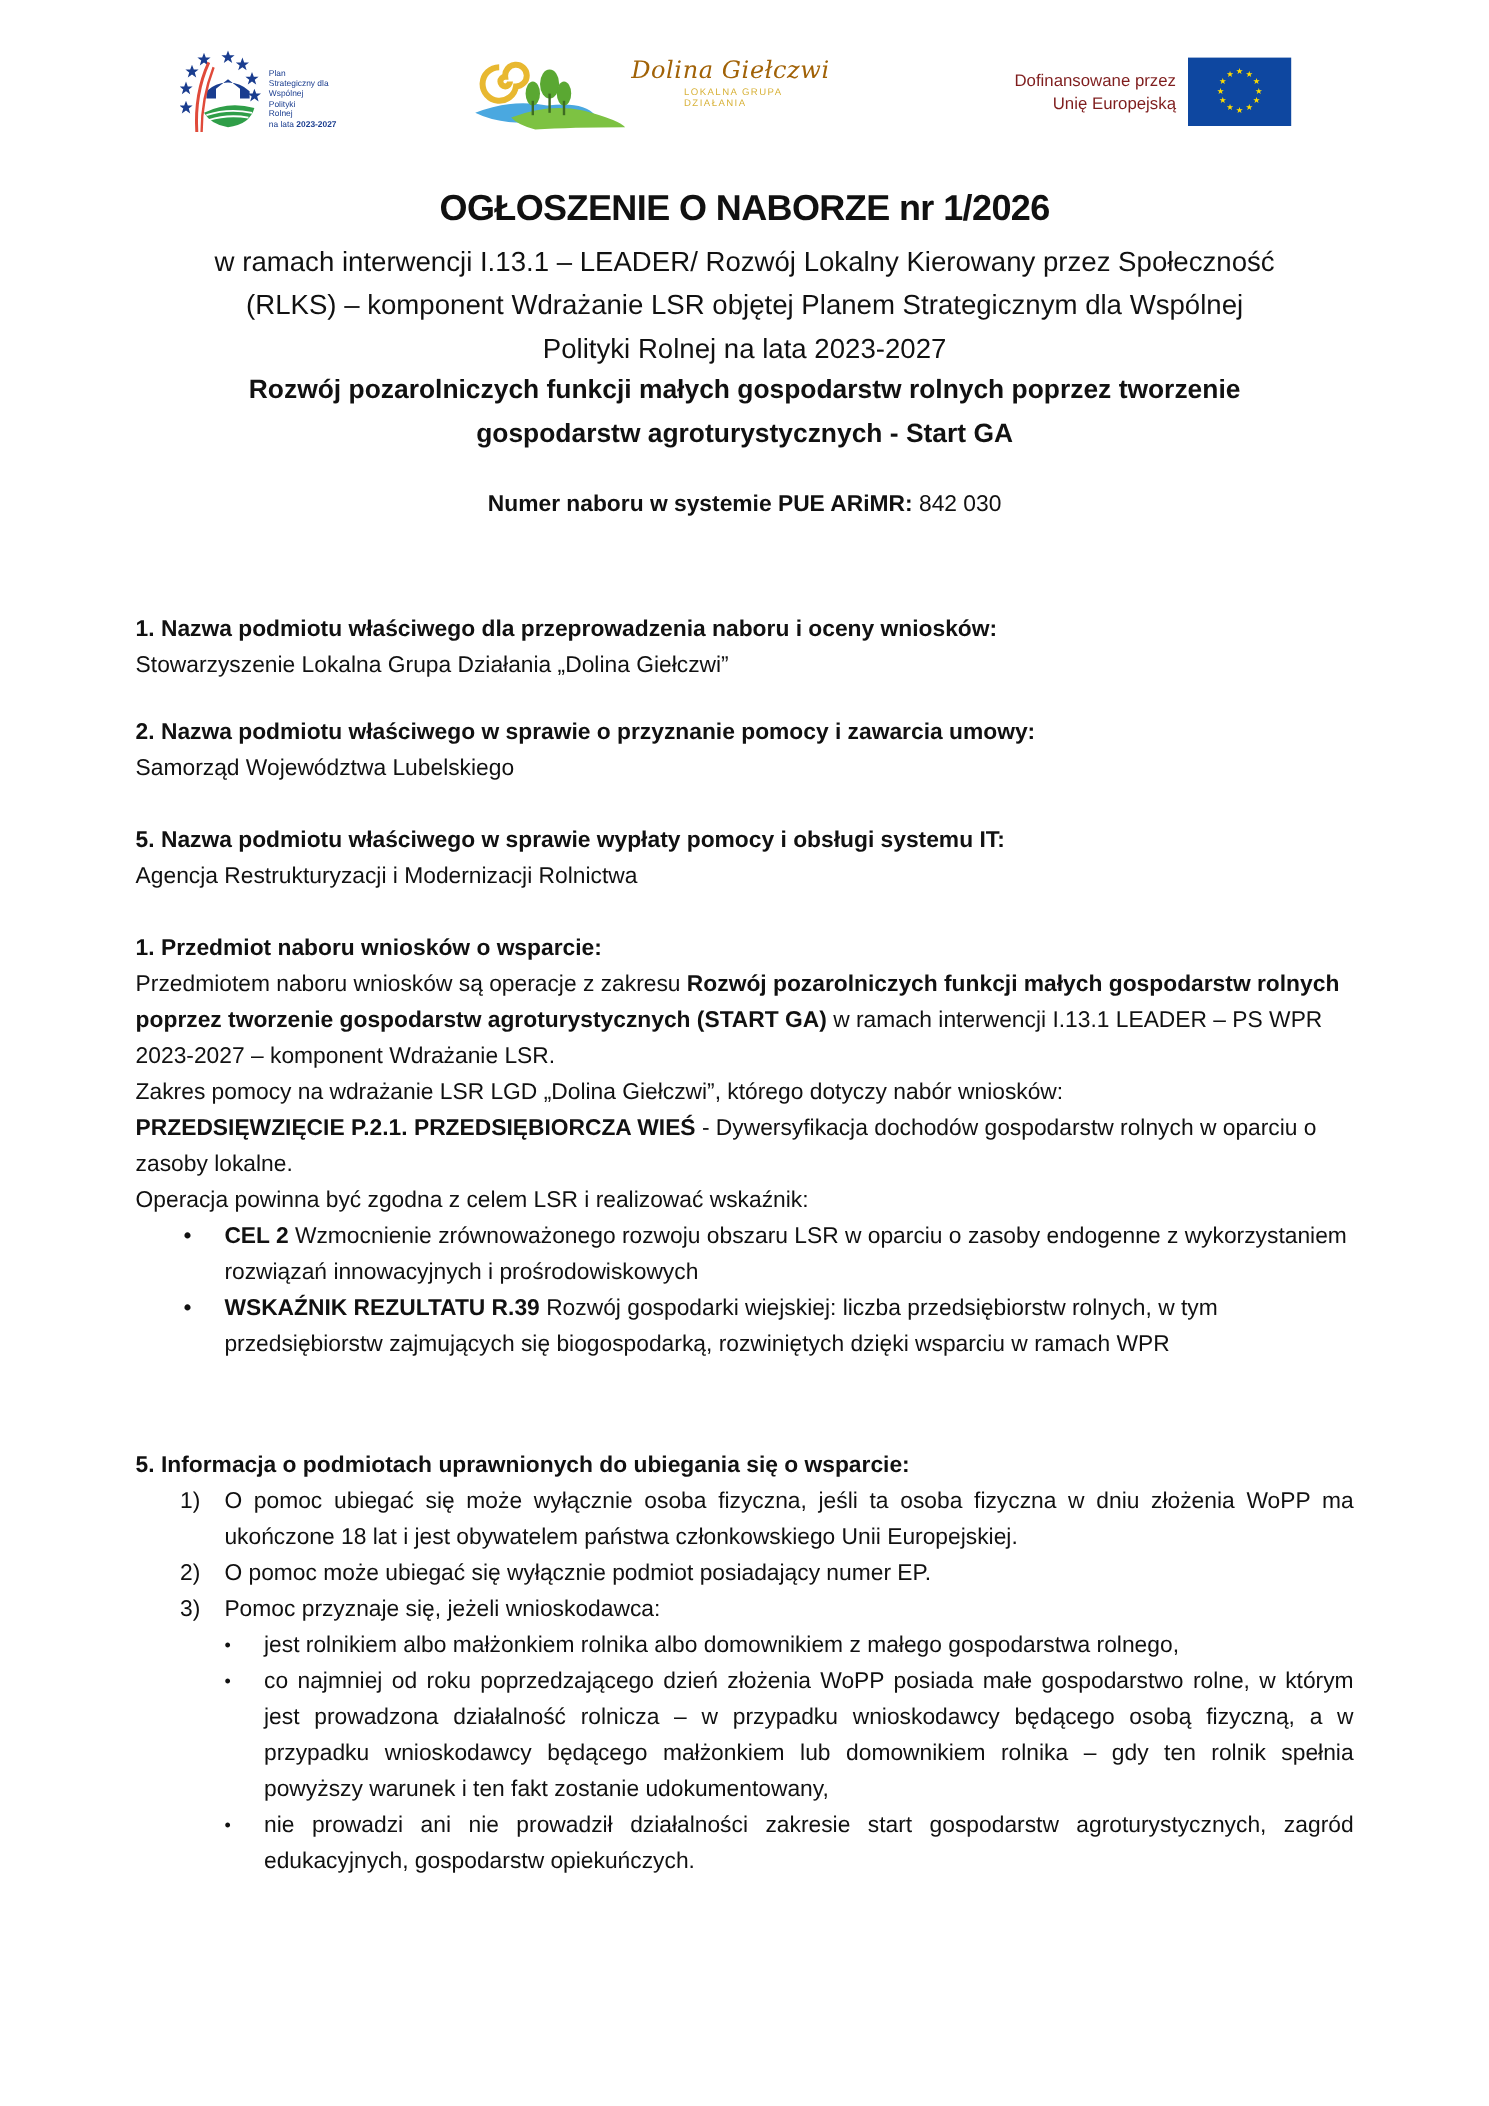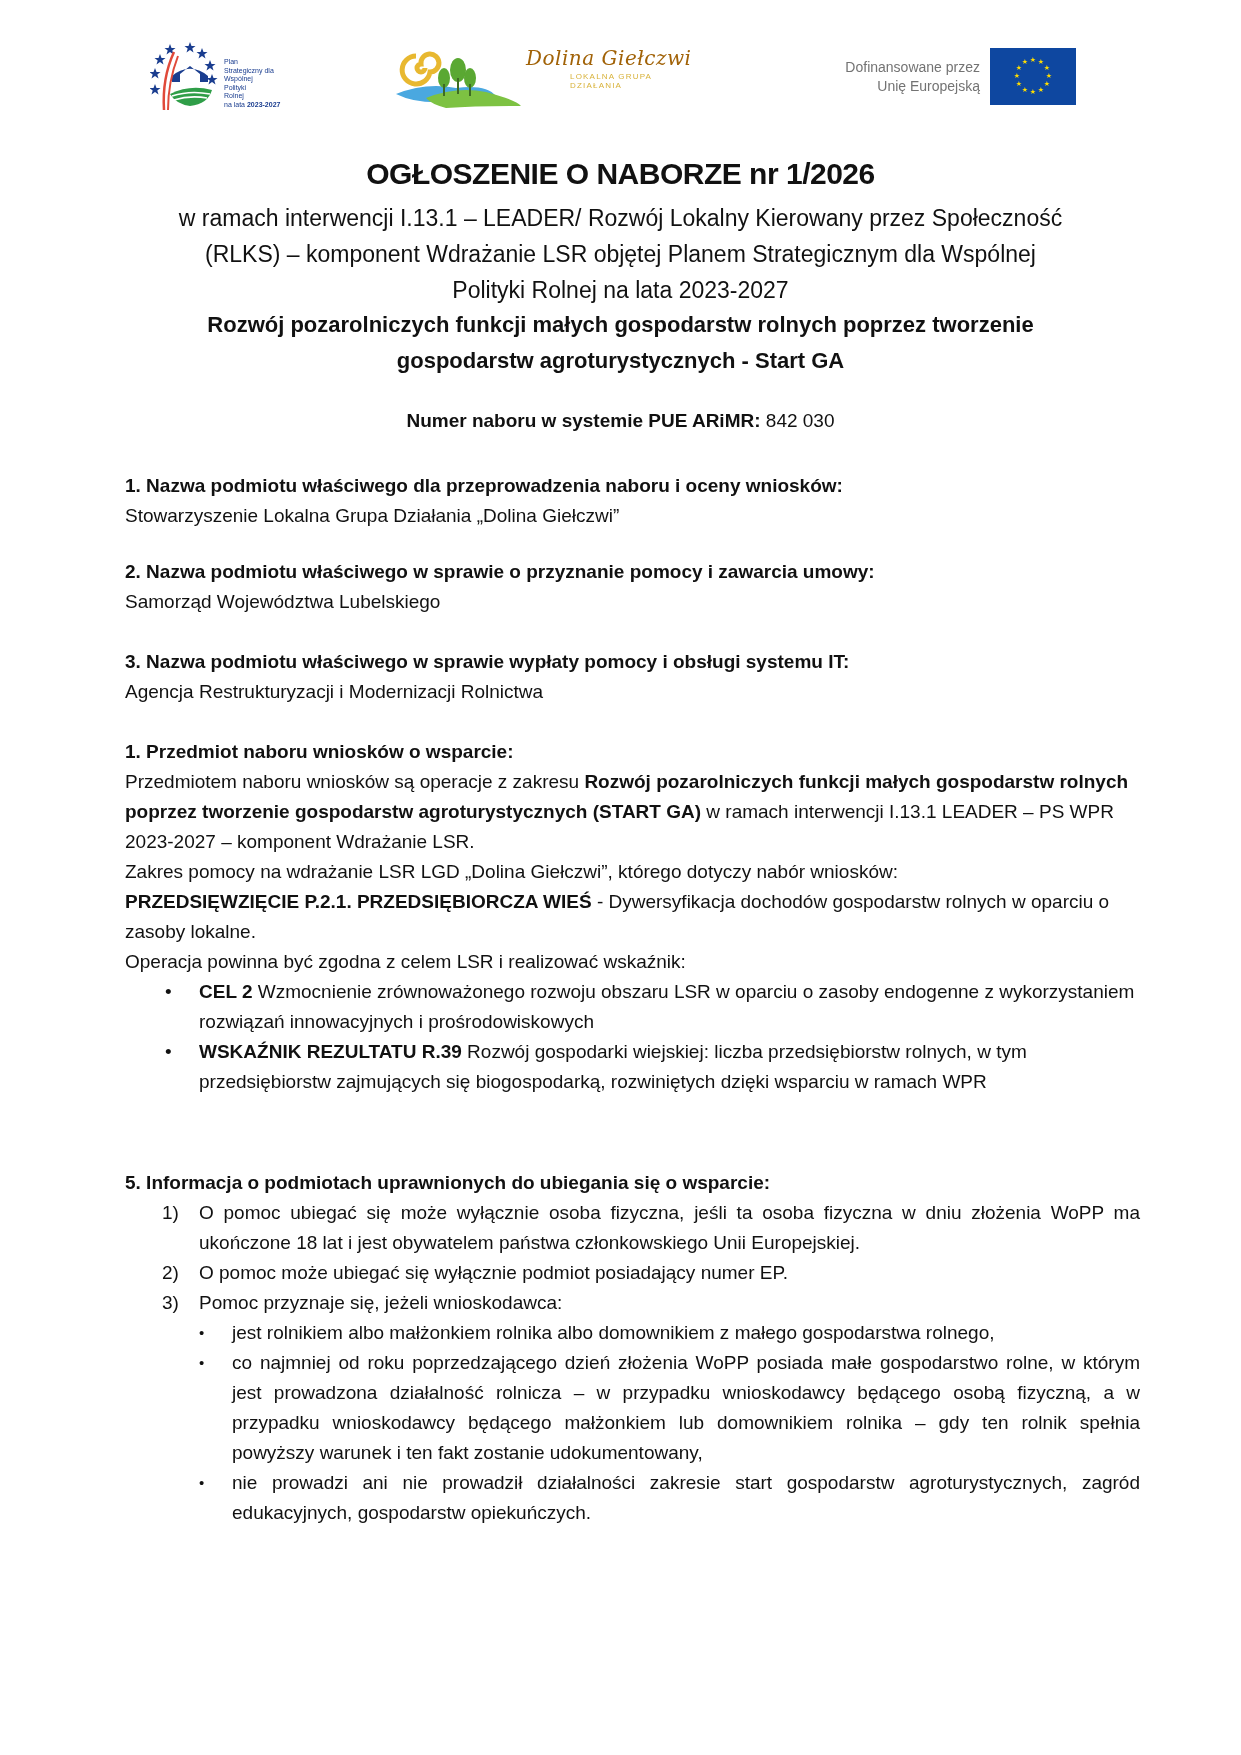--- a/index.html
+++ b/index.html
@@ -6,31 +6,31 @@
   body { width: 1241px; height: 1755px; position: relative; overflow: hidden;
          font-family: "Liberation Sans", "DejaVu Sans", sans-serif; color: #111; }
   .logos { position: absolute; top: 30px; left: 0; width: 1241px; height: 90px; }
   .logo-psp { position: absolute; left: 150px; top: 8px; width: 135px; height: 80px; }
   .logo-psp .psp-text { position: absolute; left: 74px; top: 20px; font-size: 7px; line-height: 8.5px; color: #1a3d8f; }
   .logo-psp .psp-text b { color: #1a3d8f; }
   .logo-lgd { position: absolute; left: 428px; top: 14px; width: 270px; height: 80px; }
   .logo-lgd .lgd-name { position: absolute; left: 98px; top: 2px; font-family: "DejaVu Serif", serif; font-style: italic; font-size: 20px; color: #a16207; letter-spacing: 0.5px; }
   .logo-lgd .lgd-sub { position: absolute; left: 98px; top: 28px; font-size: 8px; color: #d8b23a; letter-spacing: 1.2px; padding-left: 44px; }
   .logo-eu { position: absolute; left: 810px; top: 18px; width: 270px; height: 60px; }
-  .logo-eu .eu-text { position: absolute; left: 0; top: 10px; width: 170px; text-align: right; font-size: 14px; line-height: 19px; color: #737373; }
+  .logo-eu .eu-text { position: absolute; left: 0; top: 10px; width: 170px; text-align: right; font-size: 14px; line-height: 19px; color: #7f1d1d; }
   .logo-eu .eu-flag { position: absolute; left: 180px; top: 0; width: 86px; height: 57px; background: #0e47a0; }
 
   .doc { position: absolute; left: 113px; top: 0; width: 1015px; }
   .title { position: absolute; top: 157px; left: 0; width: 1015px; text-align: center; font-weight: bold; font-size: 30px; letter-spacing: -0.5px; }
   .subtitle { position: absolute; top: 200px; left: 0; width: 1015px; text-align: center; font-size: 23px; line-height: 36px; }
   .bold-sub { position: absolute; top: 307px; left: 0; width: 1015px; text-align: center; font-size: 22px; line-height: 36px; font-weight: bold; }
   .naborno { position: absolute; top: 410px; left: 0; width: 1015px; text-align: center; font-size: 19px; }
   .naborno b { font-weight: bold; }
 
-  .sec { position: absolute; left: 12px; width: 1015px; font-size: 19px; line-height: 30px; }
+  .sec { position: absolute; left: 0; width: 1015px; font-size: 19px; line-height: 30px; margin-top: 39px; }
   .sec .h { font-weight: bold; }
   .sec p { margin: 0; }
   .bullets { margin: 0; padding: 0; list-style: none; }
   .bullets li { position: relative; padding-left: 74px; }
   .bullets li .dot { position: absolute; left: 40px; top: 0; }
   .numlist { margin: 0; padding: 0; list-style: none; }
   .numlist li { position: relative; padding-left: 74px; }
   .numlist li .num { position: absolute; left: 37px; top: 0; }
   .sub-bullets { margin: 0; padding: 0; list-style: none; }
   .sub-bullets li { position: relative; padding-left: 107px; text-align: justify; }
@@ -134,21 +134,21 @@
     <p class="h">1. Nazwa podmiotu właściwego dla przeprowadzenia naboru i oceny wniosków:</p>
     <p>Stowarzyszenie Lokalna Grupa Działania „Dolina Giełczwi”</p>
   </div>
 
   <div class="sec" style="top:557px;">
     <p class="h">2. Nazwa podmiotu właściwego w sprawie o przyznanie pomocy i zawarcia umowy:</p>
     <p>Samorząd Województwa Lubelskiego</p>
   </div>
 
   <div class="sec" style="top:647px;">
-    <p class="h">3. Nazwa podmiotu właściwego w sprawie wypłaty pomocy i obsługi systemu IT:</p>
+    <p class="h">5. Nazwa podmiotu właściwego w sprawie wypłaty pomocy i obsługi systemu IT:</p>
     <p>Agencja Restrukturyzacji i Modernizacji Rolnictwa</p>
   </div>
 
   <div class="sec" style="top:737px;">
     <p class="h">1. Przedmiot naboru wniosków o wsparcie:</p>
     <p><span>Przedmiotem naboru wniosków są operacje z zakresu </span><b>Rozwój pozarolniczych funkcji małych gospodarstw rolnych poprzez tworzenie gospodarstw agroturystycznych (START GA)</b><span> w ramach interwencji  I.13.1 LEADER – PS WPR 2023-2027 – komponent Wdrażanie LSR.</span></p>
     <p>Zakres pomocy na wdrażanie LSR LGD „Dolina Giełczwi”, którego dotyczy nabór wniosków:</p>
     <p><b>PRZEDSIĘWZIĘCIE P.2.1. PRZEDSIĘBIORCZA WIEŚ</b><span> - Dywersyfikacja dochodów gospodarstw rolnych w oparciu o zasoby lokalne.</span></p>
     <p>Operacja powinna być zgodna z celem LSR i realizować wskaźnik:</p>
     <ul class="bullets">

